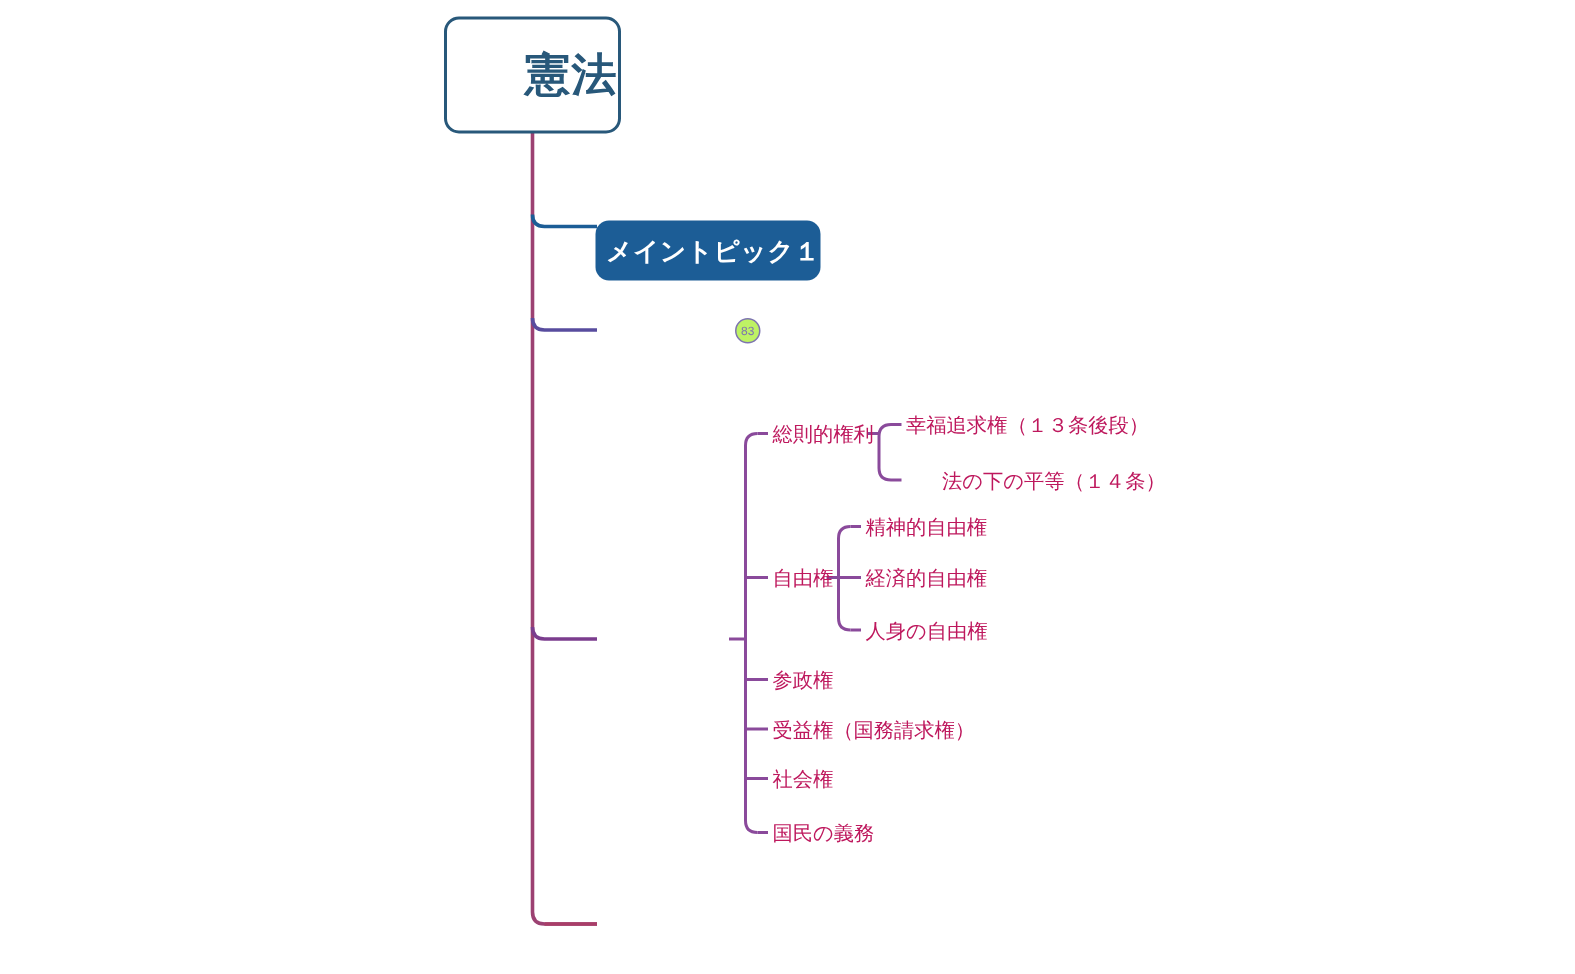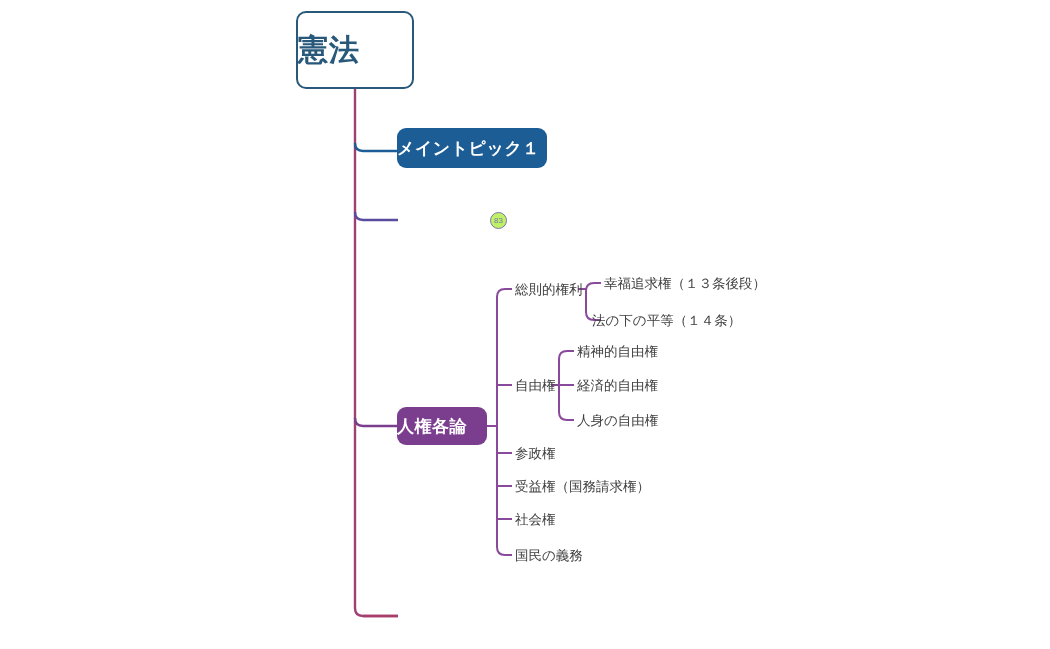--- a/index.html
+++ b/index.html
@@ -26,21 +26,21 @@
     left: 0;
     top: 0;
     width: 1050px;
     height: 649px;
   }
   .node {
     position: absolute;
     box-sizing: border-box;
     display: flex;
     align-items: center;
-    justify-content: flex-start;
+    justify-content: flex-end;
     white-space: nowrap;
   }
   .node-root {
     border-radius: 10px;
     background: #ffffff;
     border: 2.5px solid #28587a;
     color: #28587a;
     font-weight: bold;
     font-size: 30px;
     letter-spacing: 1px;
@@ -48,21 +48,21 @@
   .node-main {
     border-radius: 9px;
     color: #ffffff;
     font-weight: bold;
     font-size: 17px;
     letter-spacing: 0.5px;
   }
   .leaf {
     position: absolute;
     white-space: nowrap;
-    color: #404040;
+    color: #be185d;
     font-size: 13.5px;
     line-height: 1;
   }
   .badge {
     position: absolute;
     width: 15px;
     height: 15px;
     border-radius: 50%;
     border: 1.4px solid #7d74b0;
     color: #7d74b0;
@@ -113,41 +113,38 @@
     <path d="M559 385 L574 385" fill="none" stroke="#8a4a9b" stroke-width="2"></path>
     <path d="M567 420 L574 420" fill="none" stroke="#8a4a9b" stroke-width="2"></path>
 
     <path d="M363 616 L398 616" fill="none" stroke="#a93e68" stroke-width="2.4"></path>
   </svg>
 
   <div class="node node-root" style="left:296px; top:11px; width:118px; height:78px;">
     <span>憲法</span>
   </div>
 
-  <div class="node node-main" style="left:397px; top:128px; width:150px; height:40px; background:#1c5d96;">
+  <div class="node node-main" style="left:397px; top:147px; width:150px; height:40px; background:#1c5d96;">
     <span>メイントピック１</span>
   </div>
 
   <div class="badge" style="left:490px; top:212px;">
     <span>83</span>
   </div>
 
-  <div class="node node-main" style="left:397px; top:407px; width:90px; height:38px; background:#7b3d8e;">
-    <span>人権各論</span>
-  </div>
 
   <div class="leaf" style="left:515px; top:283px;">
     <span>総則的権利</span>
   </div>
 
   <div class="leaf" style="left:604px; top:277px;">
     <span>幸福追求権（１３条後段）</span>
   </div>
 
-  <div class="leaf" style="left:592px; top:314px;">
+  <div class="leaf" style="left:628px; top:314px;">
     <span>法の下の平等（１４条）</span>
   </div>
 
   <div class="leaf" style="left:515px; top:379px;">
     <span>自由権</span>
   </div>
 
   <div class="leaf" style="left:577px; top:345px;">
     <span>精神的自由権</span>
   </div>

